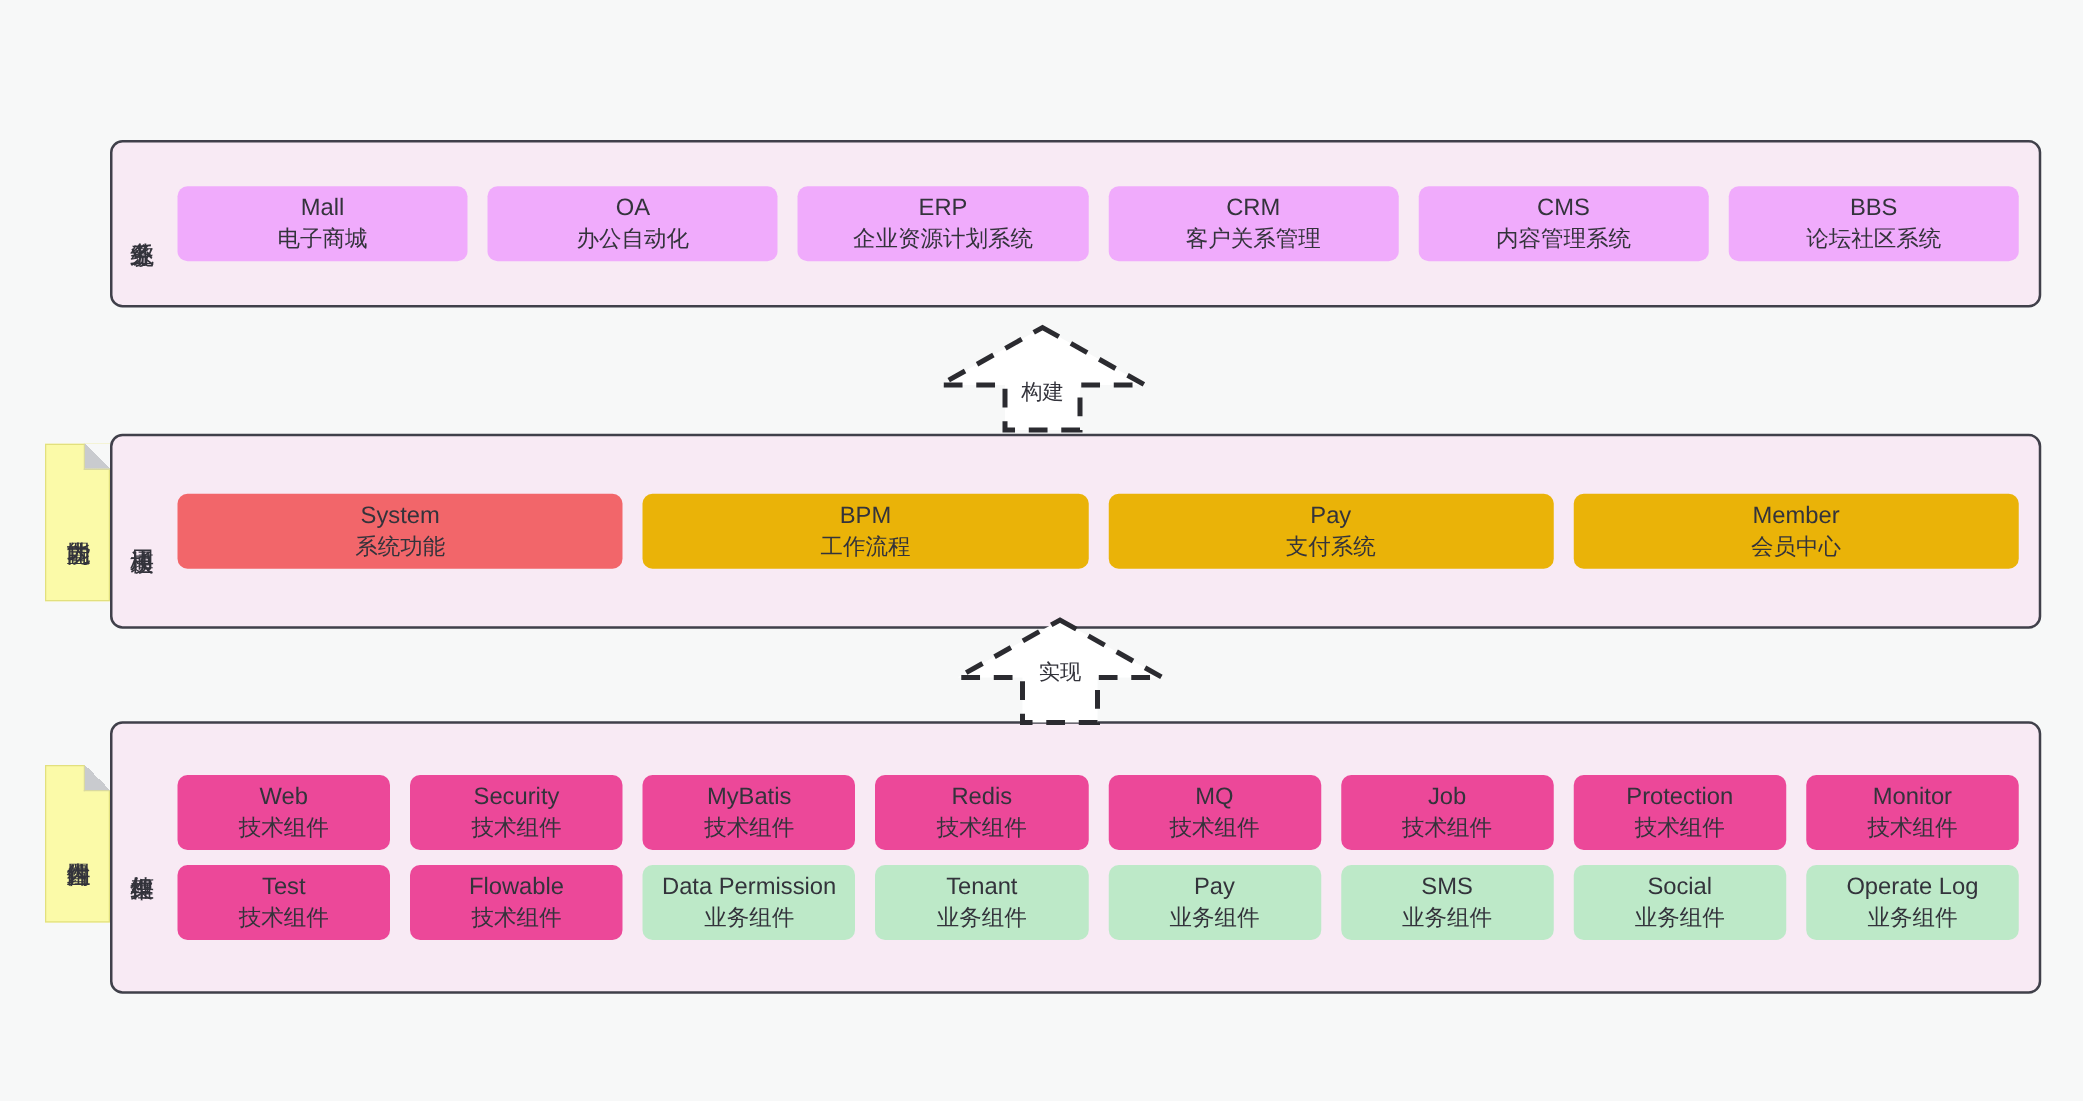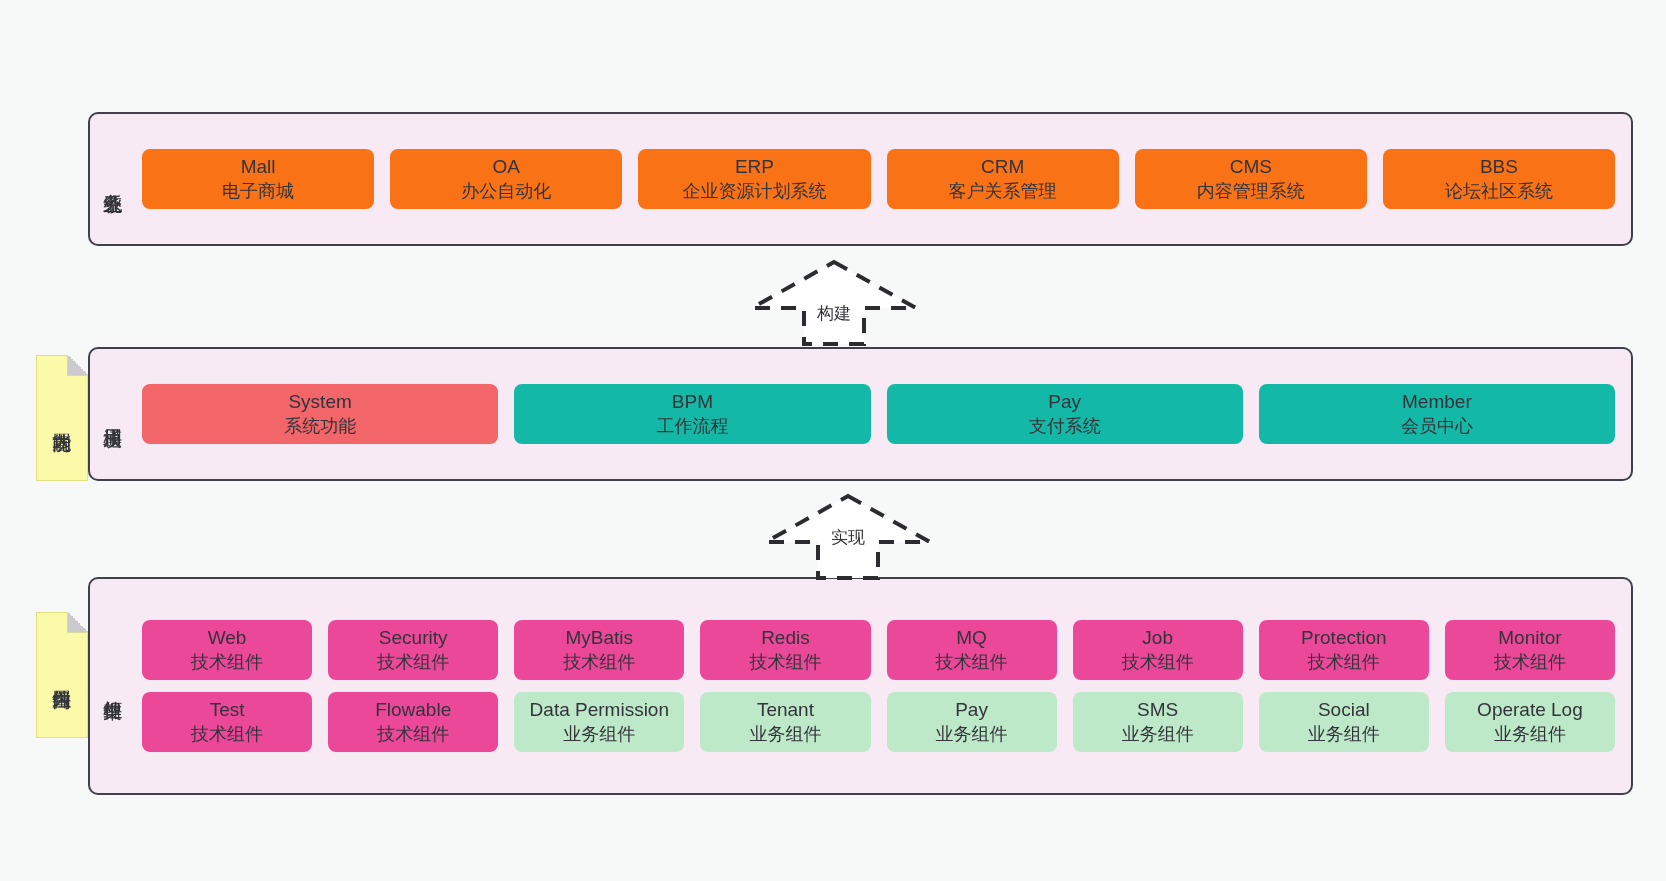--- a/index.html
+++ b/index.html
@@ -62,29 +62,29 @@
     justify-content: center;
     text-align: center;
     color: #33333b;
     line-height: 1.3;
     padding: 6px 4px;
   }
   .cell .t1 { font-size: 19px; }
   .cell .t2 { font-size: 18px; }
 
   
-  .c-blue       { background: #f97316; }
+  .c-blue       { background: #f0abfc; }
   .c-red        { background: #f2666a; }
-  .c-pink       { background: #14b8a6; }
+  .c-pink       { background: #eab308; }
   .c-green      { background: #ec4899; }
   .c-lightgreen { background: #bde9c8; align-items: center; }
 
   
   #layer-business { left: 88px;  top: 112px; width: 1545px; height: 134px; }
-  #layer-common   { left: 88px;  top: 347px; width: 1545px; height: 134px; }
+  #layer-common   { left: 88px;  top: 347px; width: 1545px; height: 156px; }
   #layer-framework{ left: 88px;  top: 577px; width: 1545px; height: 218px; }
 
   
   .note {
     position: absolute;
     width: 52px;
     background: #fbfaa8;
     border: 1px solid #e2e07e;
     color: #33333b;
     font-size: 19px;

